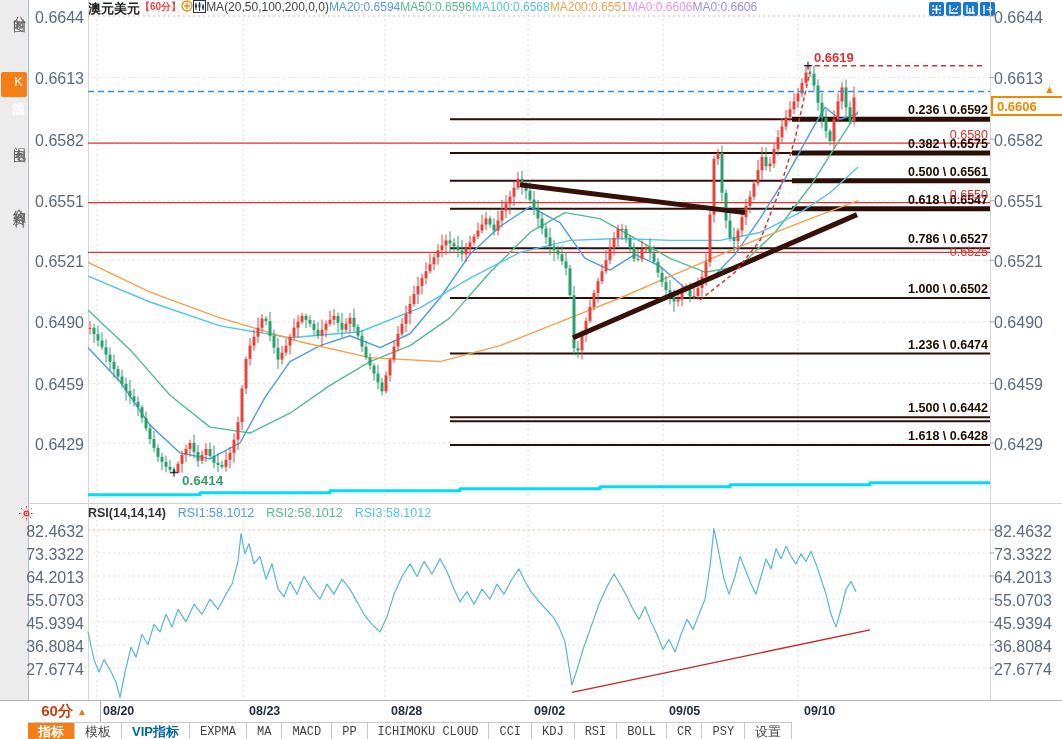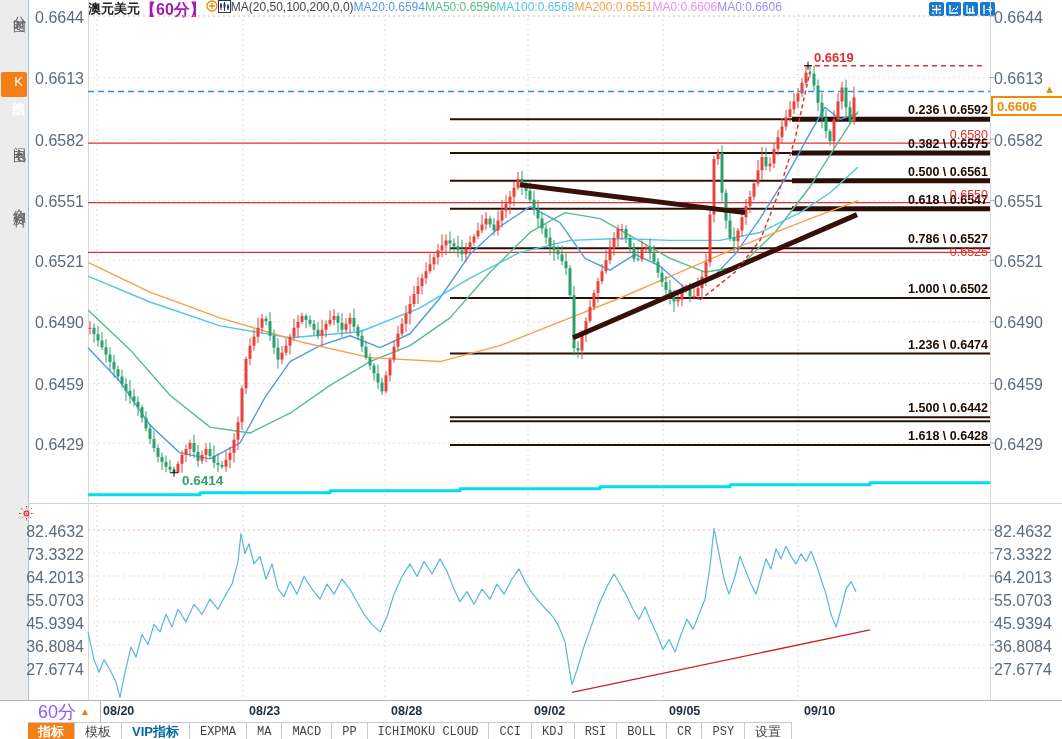--- a/index.html
+++ b/index.html
@@ -6,42 +6,42 @@
   #app{position:relative;width:1062px;height:739px;background:#fff;overflow:hidden;
        font-family:"Liberation Sans",sans-serif;-webkit-font-smoothing:antialiased;}
   
   #sidebar{position:absolute;left:0;top:0;width:28px;height:700px;background:#ececec;border-right:1px solid #aac0dc;}
   .side-tab{position:absolute;left:0;width:28px;writing-mode:vertical-rl;text-orientation:upright;
             font-size:13px;color:#666;text-align:center;letter-spacing:2px;cursor:pointer;padding:2px 0;}
   .side-tab.active{background:#f57f17;color:#fff;left:1px;width:26px;border-radius:2px;}
   
   #hdr{position:absolute;left:88px;top:0;height:15px;display:flex;font-size:12px;white-space:nowrap;}
   .sym{color:#222;font-weight:bold;font-size:13px;}
-  .per{color:#a21caf;font-weight:bold;font-size:16px;}
+  .per{color:#ef4444;font-weight:bold;font-size:10px;}
   .maf{color:#444;}
   .ma-val{font-size:12px;}
   .hicon{display:inline-block;vertical-align:middle;}
   #winicons{position:absolute;left:929px;top:2px;display:flex;gap:2px;}
   .wicon{width:15px;height:14px;background:#1878d0;border-radius:2px;color:#fff;font-size:10px;
          display:flex;align-items:center;justify-content:center;cursor:pointer;}
   
   .axlbl{position:absolute;font-size:16px;color:#5b6b7c;}
   .axl{left:22px;width:62px;text-align:right;}
   .axr{left:994px;width:64px;text-align:left;}
   
   .hline{position:absolute;height:0;border-top:1px solid #d0d0d0;}
   .vline{position:absolute;width:0;border-left:1px solid #d8d8d8;}
   
   #rsihdr{position:absolute;left:88px;top:506px;font-size:12.5px;display:flex;gap:12px;white-space:nowrap;}
   #rsihdr .t{color:#333;font-weight:bold;}
   
   #daterow{position:absolute;left:0;top:700px;width:1062px;height:22px;border-top:1px solid #b5b5b5;background:#fff;}
   #percell{position:absolute;left:28px;top:0;width:72px;height:21px;border-right:1px solid #b5b5b5;
            display:flex;align-items:center;justify-content:center;gap:4px;cursor:pointer;}
-  #percell .p{color:#8b5cf6;font-weight:normal;font-size:18px;}
+  #percell .p{color:#c2410c;font-weight:bold;font-size:15px;}
   #percell .a{color:#f07800;font-size:10px;}
   .dlbl{position:absolute;top:3px;font-size:12.5px;font-weight:bold;color:#23303f;text-align:center;}
   #toolbar{position:absolute;left:28px;top:722px;height:17px;display:flex;border-top:1px solid #c9c9c9;background:#fff;}
   .tb{border-right:1px solid #c9c9c9;padding:1px 10px 0 10px;font-size:13px;color:#444;cursor:pointer;
       display:flex;align-items:center;white-space:nowrap;}
   .tb.mono{font-family:"Liberation Mono",monospace;font-size:12px;}
   .tb.active{background:#f57f17;color:#fff;font-weight:bold;}
   .tb.vip{color:#0369a1;font-weight:bold;}
   
   #pxbox{position:absolute;left:991px;top:96px;width:66px;height:16px;border:2px solid #f08a00;background:#fff;
@@ -145,20 +145,26 @@
   <div class="vline" style="left:990px;top:0;height:700px;"></div>
 
   <div id="rsisun">
     <svg width="15" height="15" viewBox="0 0 15 15">
         <circle cx="7.5" cy="7.5" r="2.4" fill="none" stroke="#e03030" stroke-width="1.2"></circle>
         <circle cx="7.5" cy="7.5" r="1" fill="#e03030"></circle>
         <g stroke="#e03030" stroke-width="1" stroke-dasharray="1.5,1.2">
           <path d="M7.5 0v3M7.5 12v3M0 7.5h3M12 7.5h3M2.2 2.2l2.1 2.1M10.7 10.7l2.1 2.1M12.8 2.2l-2.1 2.1M4.3 10.7l-2.1 2.1"></path>
         </g>
       </svg>
+  </div>
+  <div id="rsihdr">
+    <span class="t">RSI(14,14,14)</span>
+    <span class="rsi-val" style="color: rgb(79, 155, 232);">RSI1:58.1012</span>
+    <span class="rsi-val" style="color: rgb(82, 189, 143);">RSI2:58.1012</span>
+    <span class="rsi-val" style="color: rgb(82, 197, 234);">RSI3:58.1012</span>
   </div>
 
   <div class="axlbl axl" style="top:523px;">82.4632</div>
   <div class="axlbl axl" style="top:546px;">73.3322</div>
   <div class="axlbl axl" style="top:569px;">64.2013</div>
   <div class="axlbl axl" style="top:592px;">55.0703</div>
   <div class="axlbl axl" style="top:615px;">45.9394</div>
   <div class="axlbl axl" style="top:638px;">36.8084</div>
   <div class="axlbl axl" style="top:661px;">27.6774</div>
   <div class="axlbl axr" style="top:523px;">82.4632</div>

